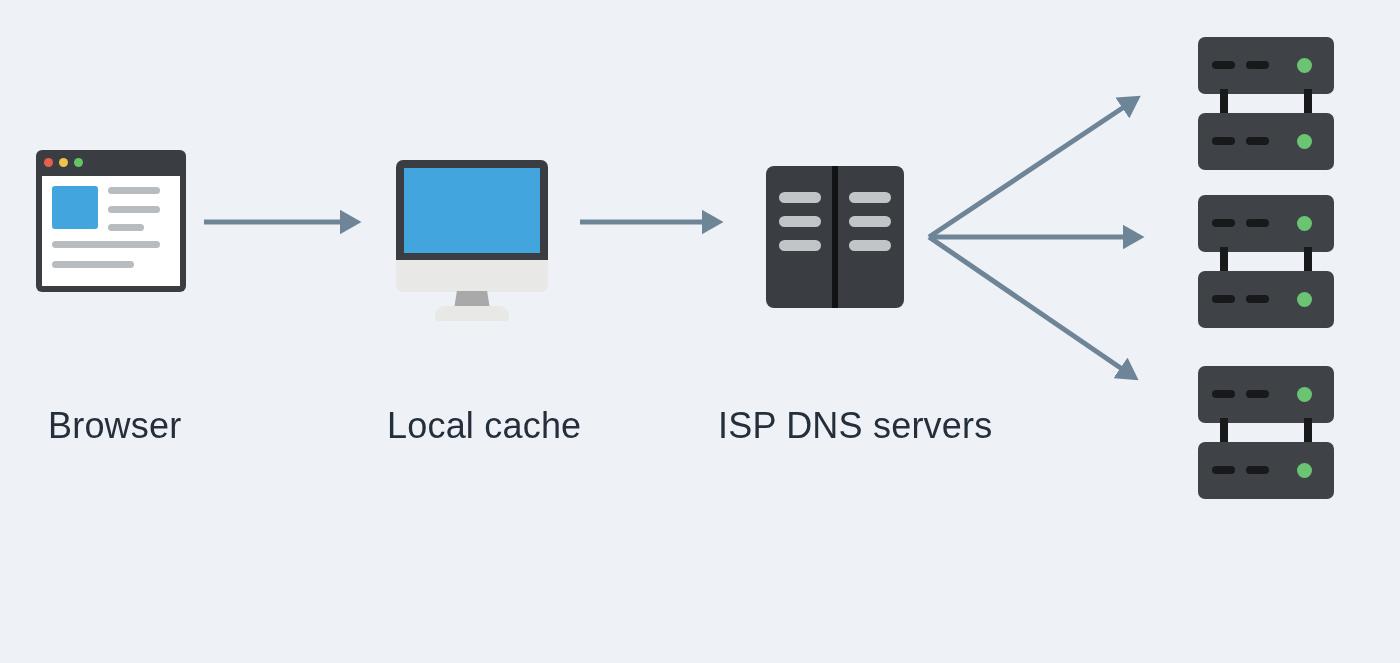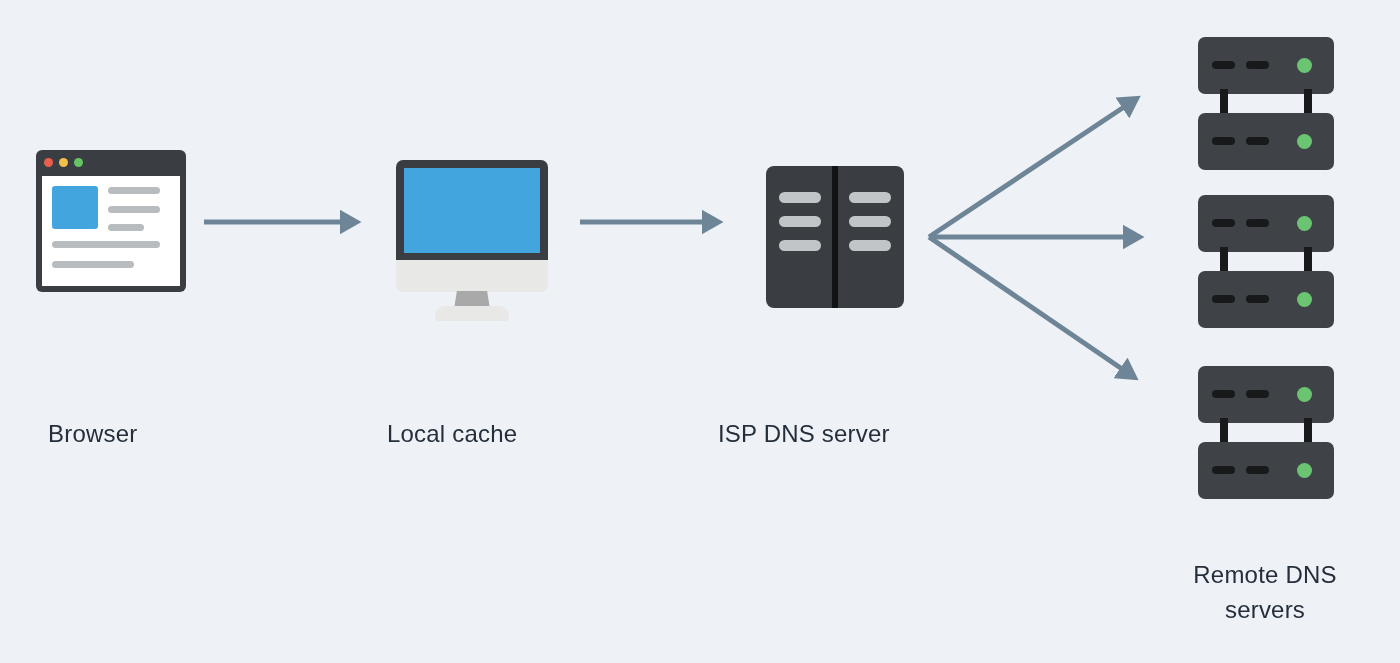--- a/index.html
+++ b/index.html
@@ -17,27 +17,26 @@
     position: relative;
     width: 1400px;
     height: 663px;
     background: #eef2f6;
   }
 
   
   .node-label {
     position: absolute;
     color: #252f3c;
-    font-size: 24px;
+    font-size: 36px;
     font-family: "Liberation Sans", sans-serif;
     font-weight: 400;
     letter-spacing: 0.2px;
     white-space: pre-line;
     line-height: 1.45;
-    margin-top: 17px;
   }
 
   
   #browser {
     position: absolute;
     left: 36px;
     top: 150px;
     width: 150px;
     height: 142px;
     background: #3a3e42;
@@ -277,21 +276,21 @@
 
   <div id="isp-server">
     <div id="isp-divider"></div>
     <div class="isp-pill isp-left  isp-r1"></div>
     <div class="isp-pill isp-left  isp-r2"></div>
     <div class="isp-pill isp-left  isp-r3"></div>
     <div class="isp-pill isp-right isp-r1"></div>
     <div class="isp-pill isp-right isp-r2"></div>
     <div class="isp-pill isp-right isp-r3"></div>
   </div>
-  <div class="node-label" id="label-isp">ISP DNS server</div>
+  <div class="node-label" id="label-isp">ISP DNS servers</div>
 
   <div class="rserver" id="rserver-1">
     <div class="rs-box top">
       <div class="rs-dash d1"></div>
       <div class="rs-dash d2"></div>
       <div class="rs-led"></div>
     </div>
     <div class="rs-strut a"></div>
     <div class="rs-strut b"></div>
     <div class="rs-box bottom">
@@ -324,22 +323,20 @@
     </div>
     <div class="rs-strut a"></div>
     <div class="rs-strut b"></div>
     <div class="rs-box bottom">
       <div class="rs-dash d1"></div>
       <div class="rs-dash d2"></div>
       <div class="rs-led"></div>
     </div>
   </div>
 
-  <div class="node-label" id="label-remote">Remote DNS
-servers</div>
 
   <svg id="arrows" viewBox="0 0 1400 663">
     <defs>
       <marker id="head" markerWidth="5" markerHeight="5" refX="1.1" refY="2.5" orient="auto" markerUnits="strokeWidth">
         <path d="M0,0 L0,5 L4.4,2.5 z" fill="#6e8598"></path>
       </marker>
     </defs>
 
     <line x1="204" y1="222" x2="345" y2="222" stroke="#6e8598" stroke-width="5" marker-end="url(#head)"></line>
 

